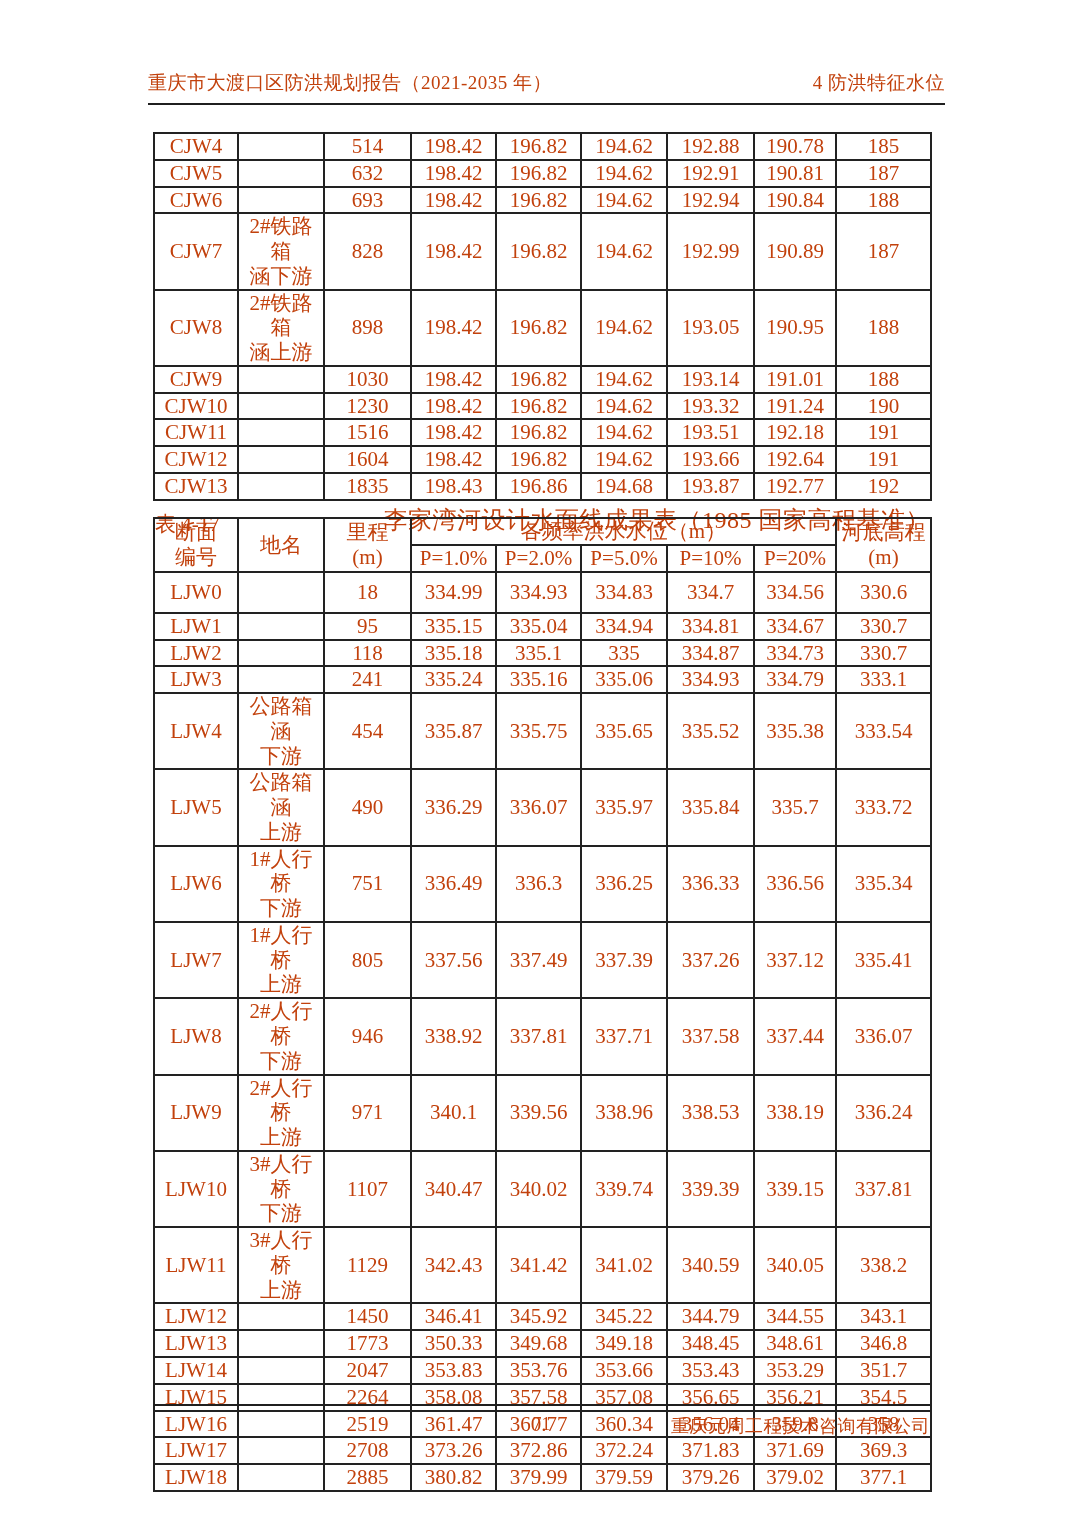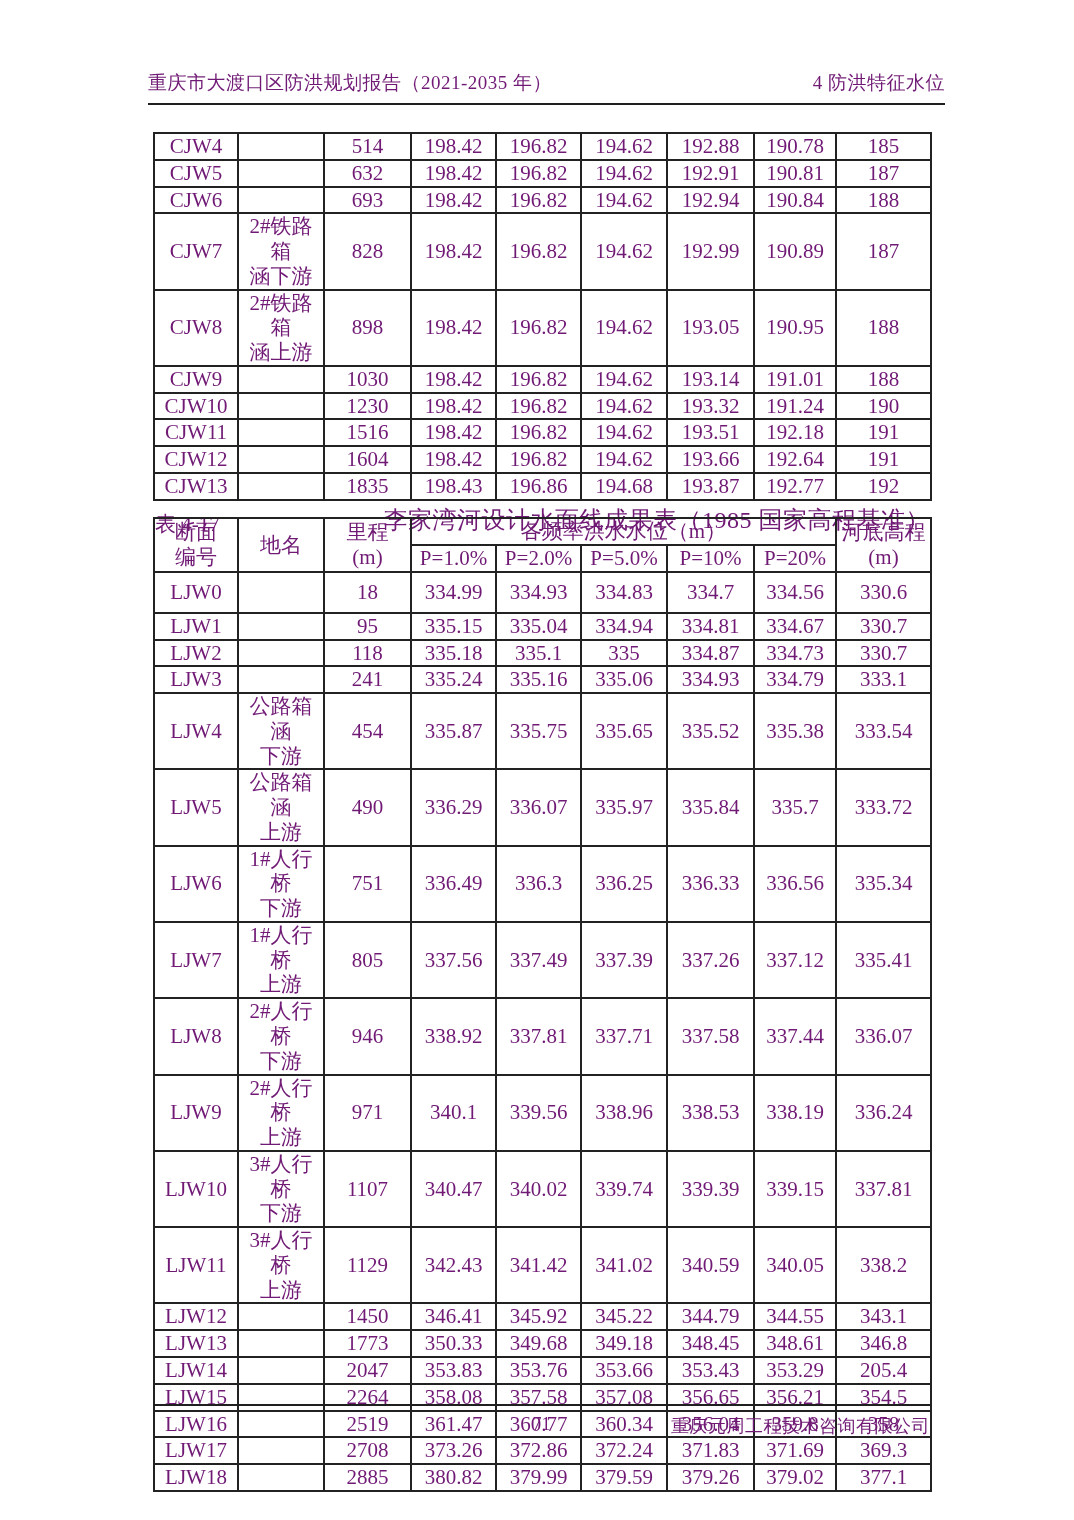--- a/index.html
+++ b/index.html
@@ -3,21 +3,21 @@
 <meta charset="utf-8">
 <style>
   * { box-sizing: border-box; }
   html, body { margin: 0; padding: 0; background: #e8e8e8; }
   .page {
     position: relative;
     width: 1074px; height: 1520px;
     margin: 0 auto;
     background: #ffffff;
     font-family: "Liberation Serif", "DejaVu Serif", serif;
-    color: #701a75;
+    color: #c2410c;
     overflow: hidden;
   }
 
   
   .page-header {
     position: absolute; top: 70px; left: 148px; width: 797px;
     display: flex; justify-content: space-between; align-items: flex-end;
     font-size: 19px; letter-spacing: 0.5px;
     padding-bottom: 7px;
     border-bottom: 2px solid #1f1f1f;
@@ -411,21 +411,21 @@
         </tr>
         <tr>
           <td>LJW14</td>
           <td></td>
           <td>2047</td>
           <td>353.83</td>
           <td>353.76</td>
           <td>353.66</td>
           <td>353.43</td>
           <td>353.29</td>
-          <td>205.4</td>
+          <td>351.7</td>
         </tr>
         <tr>
           <td>LJW15</td>
           <td></td>
           <td>2264</td>
           <td>358.08</td>
           <td>357.58</td>
           <td>357.08</td>
           <td>356.65</td>
           <td>356.21</td>

